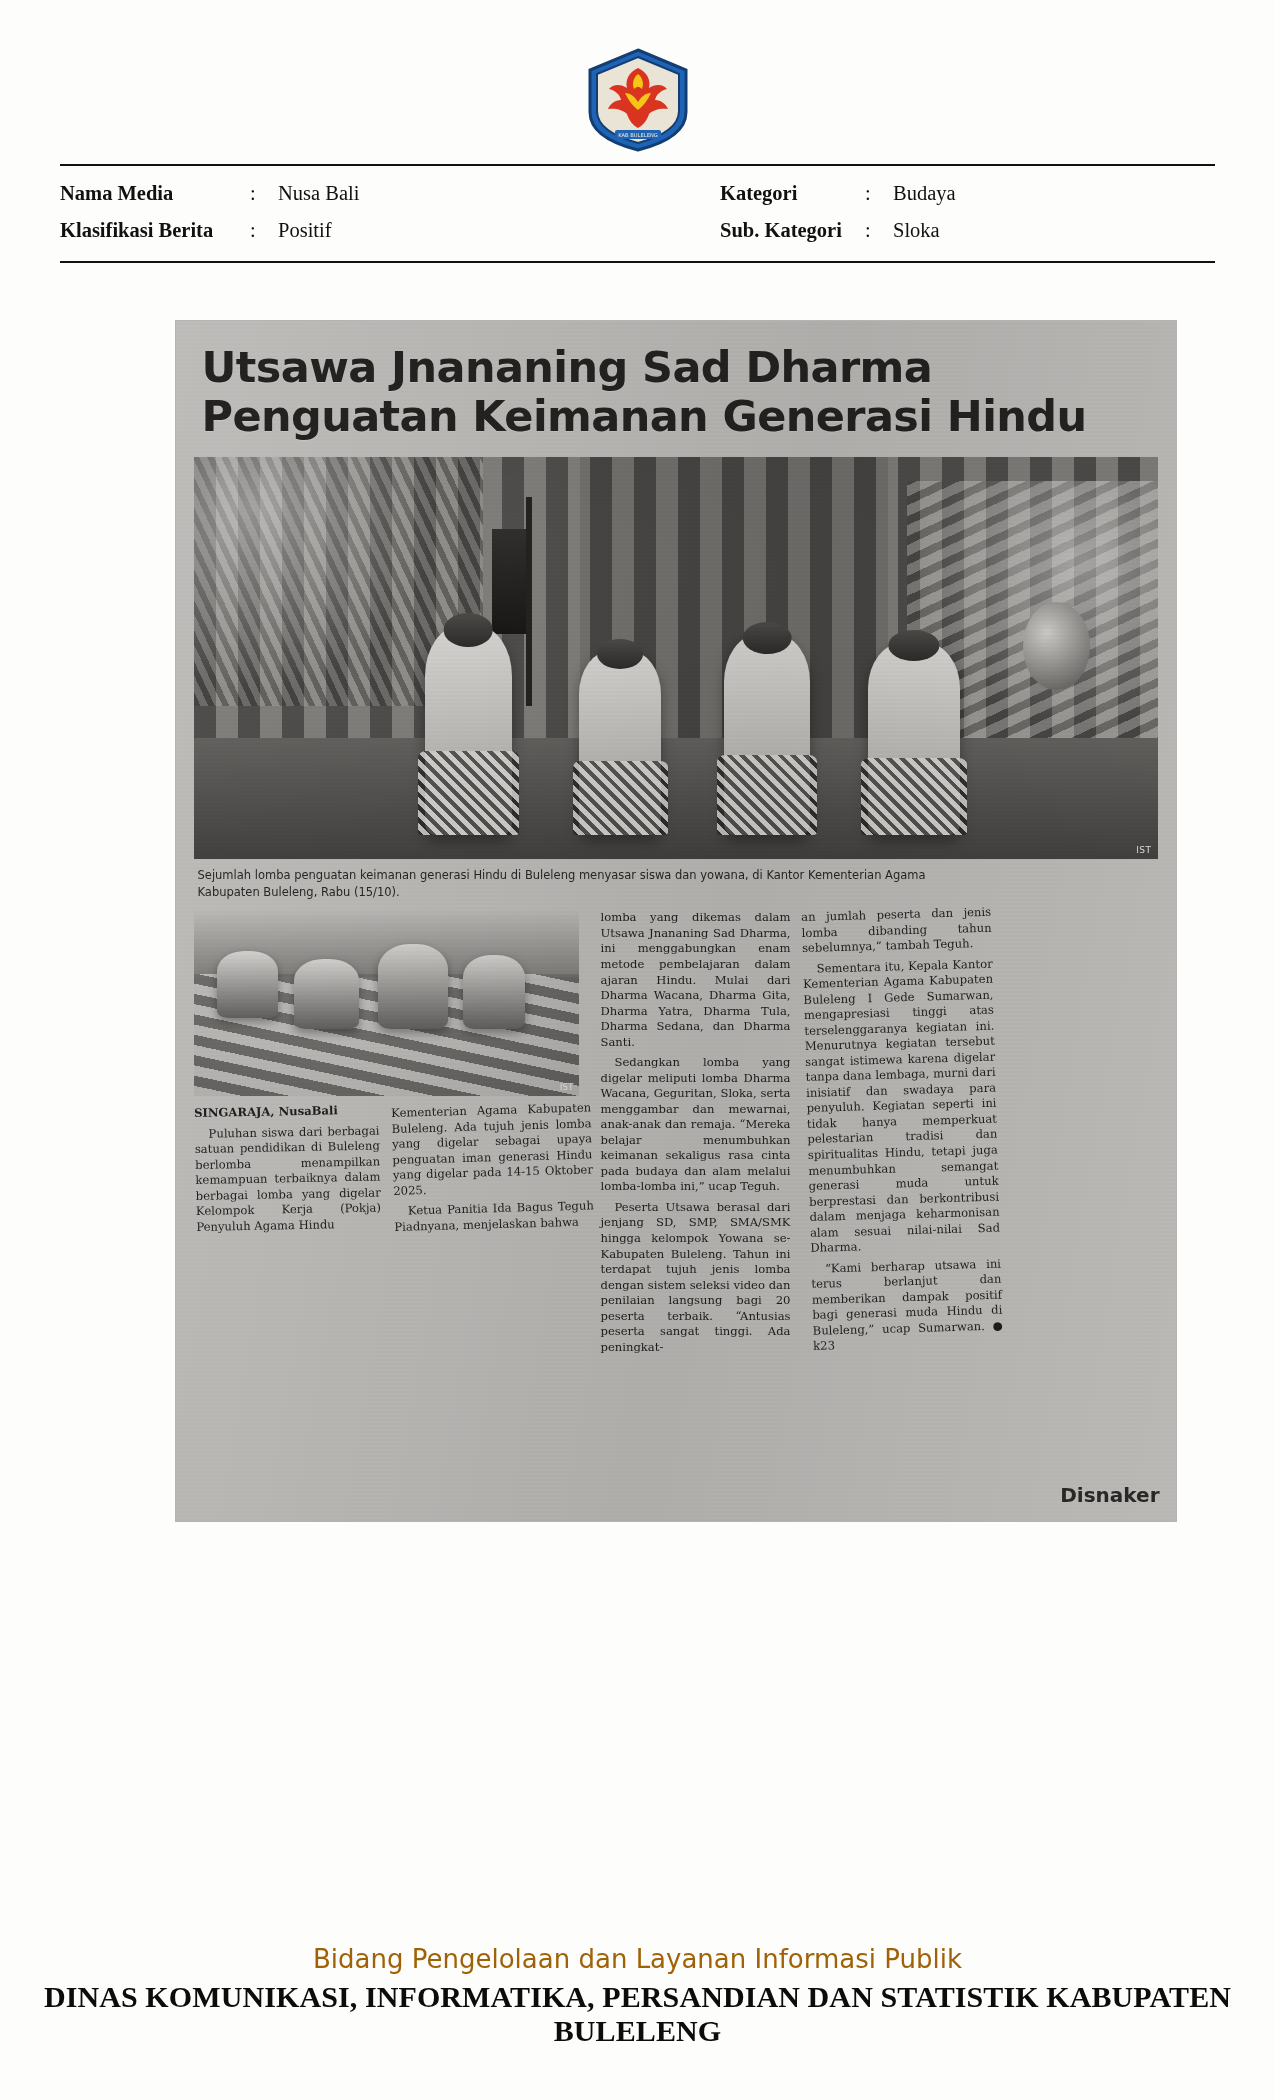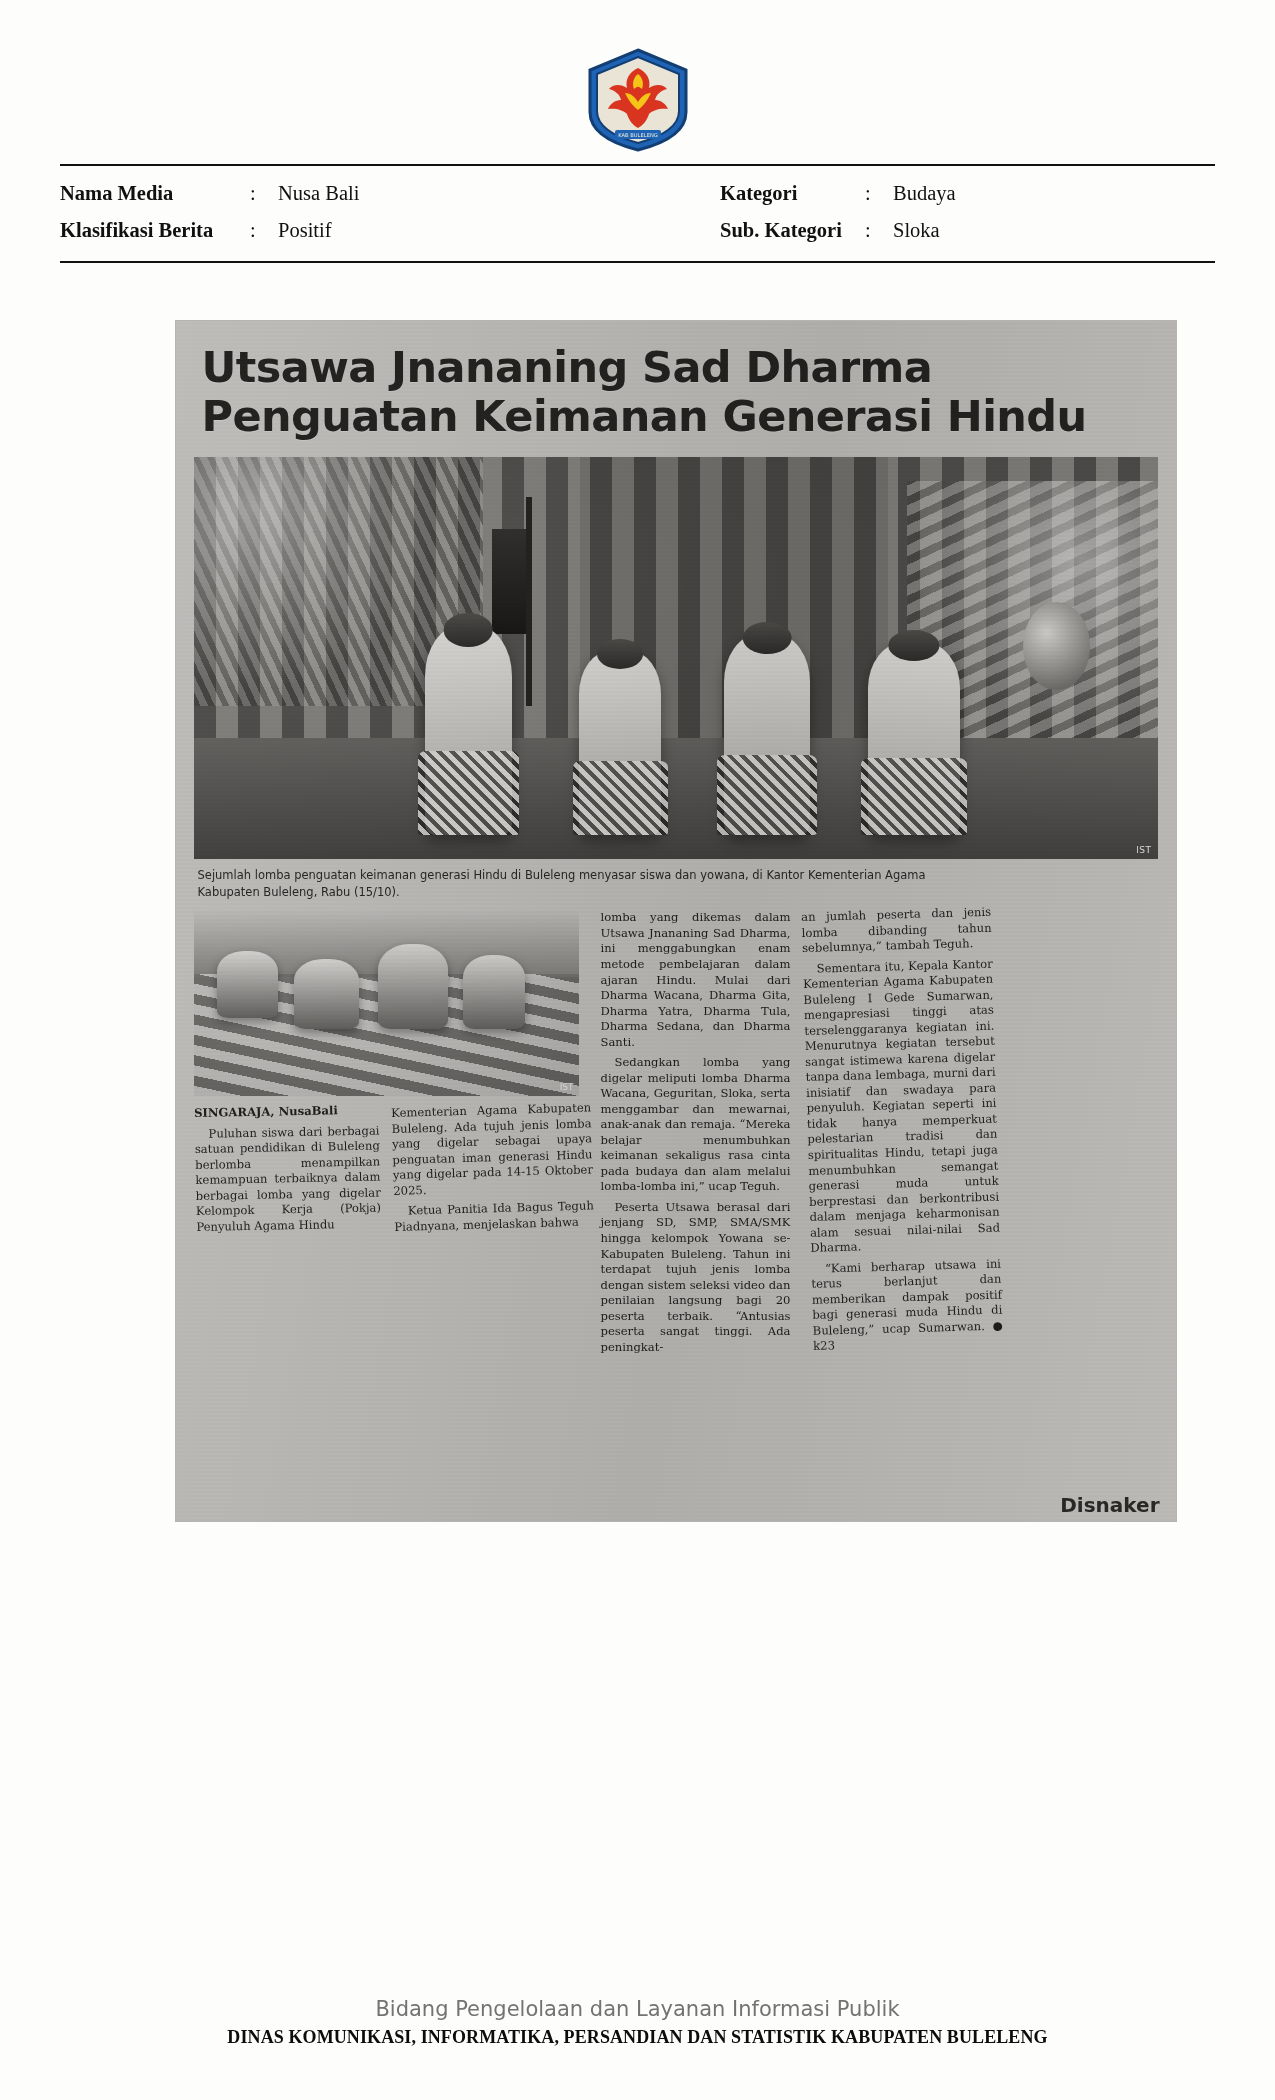--- a/index.html
+++ b/index.html
@@ -265,44 +265,44 @@
   .news-col1 p.ind, .news-col2 p.ind, .news-col3 p.ind { text-indent: 14px; }
   .dateline { font-weight: bold; }
 
   .left-block {
     display:flex; flex-direction:column;
   }
   .under-photo {
     display:flex; gap:12px; margin-top:10px;
   }
   .disnaker {
-    position:absolute; right:16px; bottom:4px; z-index:3;
+    position:absolute; right:16px; bottom:14px; z-index:3;
     font-family:"DejaVu Sans", sans-serif;
     font-weight:bold; font-size:20px; color:#312b24;
   }
   .skew-col { transform: rotate(-1.1deg); transform-origin: left top; }
   .skew-col2 { transform: rotate(-1.6deg); transform-origin: left top; }
 
   
   .footer {
     position: absolute;
     left: 0; right: 0;
     bottom: 52px;
     text-align: center;
   }
   .f1 {
     font-family: "DejaVu Sans", sans-serif;
-    font-size: 21px;
-    color: #737373;
+    font-size: 26px;
+    color: #a16207;
     margin-bottom: 6px;
   }
   .f2 {
     font-family: "Liberation Serif", serif;
     font-weight: bold;
-    font-size: 18px;
+    font-size: 30px;
     color: #0c0c0c;
     letter-spacing: .1px;
   }
 </style>
 </head>
 <body>
 
 <div class="page">
 
   <div class="logo-wrap">

